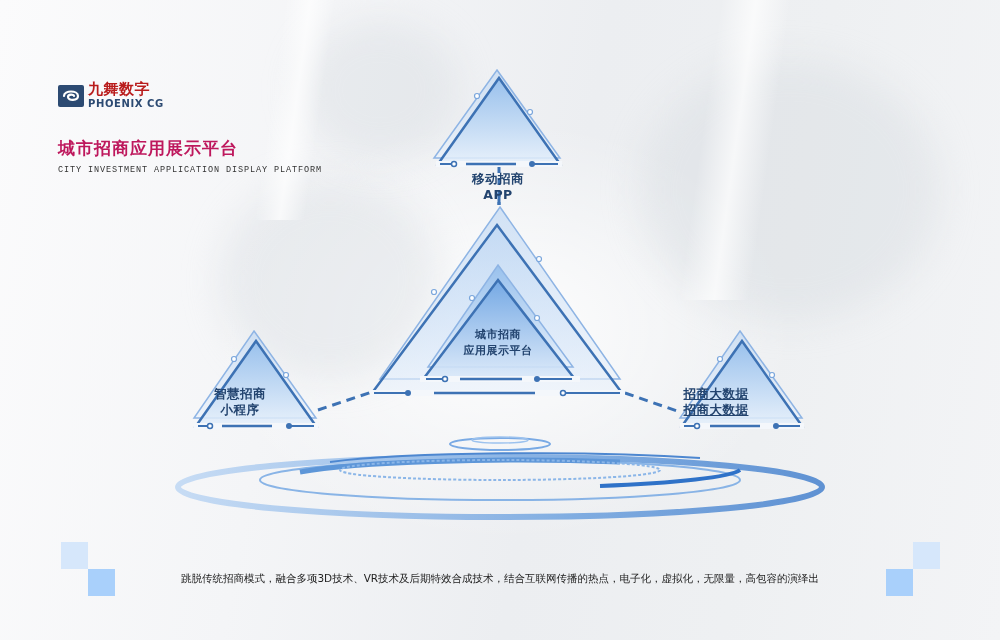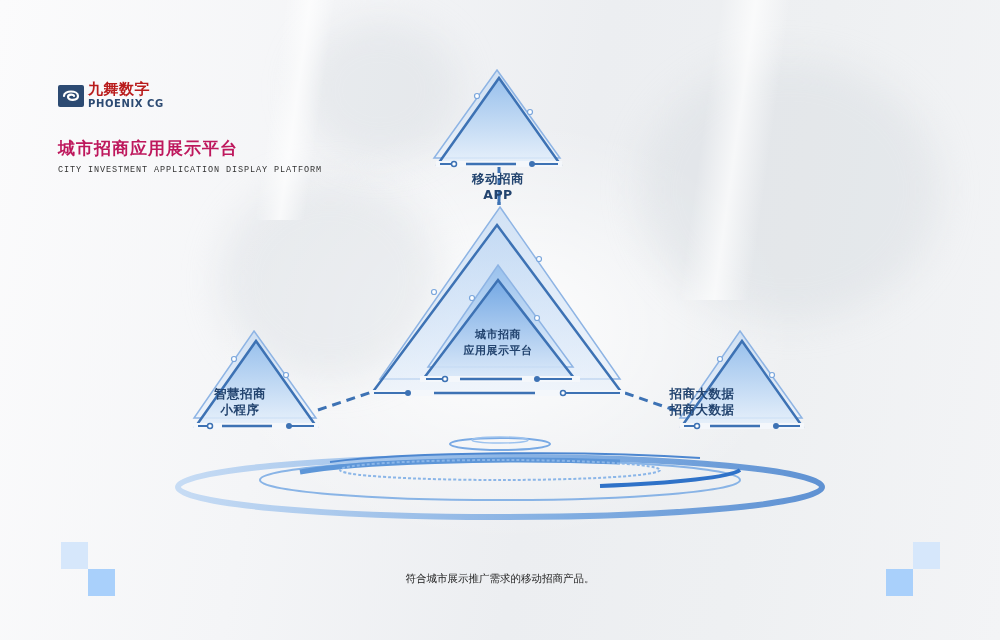--- a/index.html
+++ b/index.html
@@ -164,25 +164,25 @@
 <div class="node-label" style="left:438px;top:327px;width:120px;font-size:11px;">
   <div>城市招商</div>
   <div>应用展示平台</div>
 </div>
 
 <div class="node-label" style="left:190px;top:386px;width:100px;">
   <div>智慧招商</div>
   <div>小程序</div>
 </div>
 
-<div class="node-label" style="left:652px;top:386px;width:100px;">
+<div class="node-label" style="left:666px;top:386px;width:100px;text-decoration:underline;">
   <div>招商大数据</div>
   <div>招商大数据</div>
 </div>
 
 <div class="sq light" style="left:61px;top:542px;"></div>
 <div class="sq dark" style="left:88px;top:569px;"></div>
 <div class="sq light" style="left:913px;top:542px;"></div>
 <div class="sq dark" style="left:886px;top:569px;"></div>
 
 <div class="desc">
-  <div>符合城市展示推广需求的移动招商产品。</div>
+  <div>跳脱传统招商模式，融合多项3D技术、VR技术及后期特效合成技术，结合互联网传播的热点，电子化，虚拟化，无限量，高包容的演绎出</div>
 </div>
 
 </body></html>

